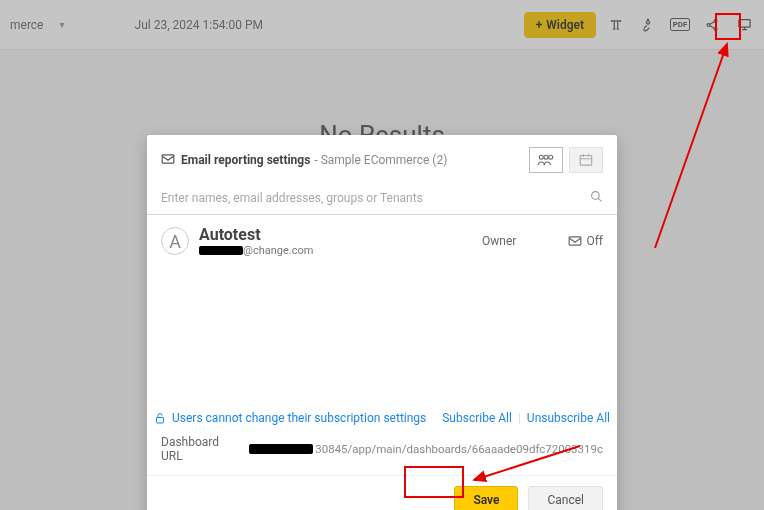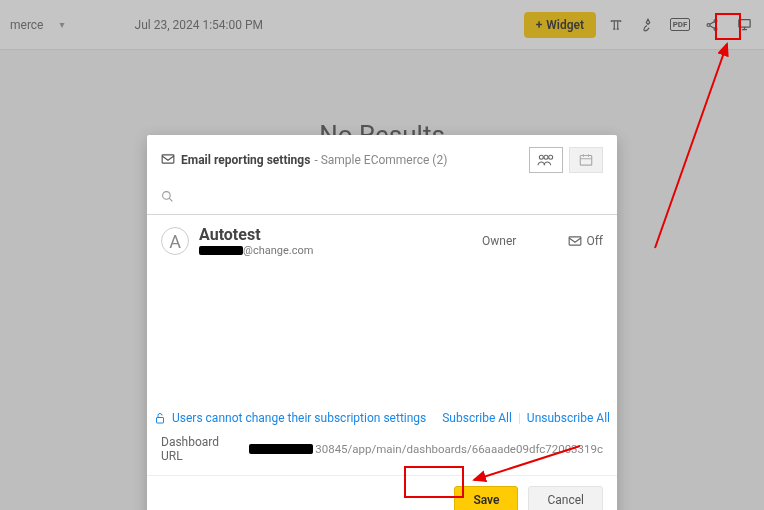--- a/index.html
+++ b/index.html
@@ -136,20 +136,21 @@
         <div class="tab-icon disabled">
           <svg width="16" height="14" viewBox="0 0 24 22" fill="none" stroke="currentColor" stroke-width="1.8">
               <rect x="3" y="4" width="18" height="15" rx="1"></rect>
               <path d="M3 9h18M8 2v4M16 2v4"></path>
             </svg>
         </div>
       </div>
     </div>
 
     <div class="search-row">
+      <input type="text" placeholder="Enter names, email addresses, groups or Tenants" style="">
       <span class="search-icon">
         <svg width="13" height="13" viewBox="0 0 24 24" fill="none" stroke="currentColor" stroke-width="2">
             <circle cx="10" cy="10" r="7"></circle>
             <path d="M21 21l-6-6"></path>
           </svg>
       </span>
     </div>
 
     <div class="recipient-area">
       <div class="recipient-row">

